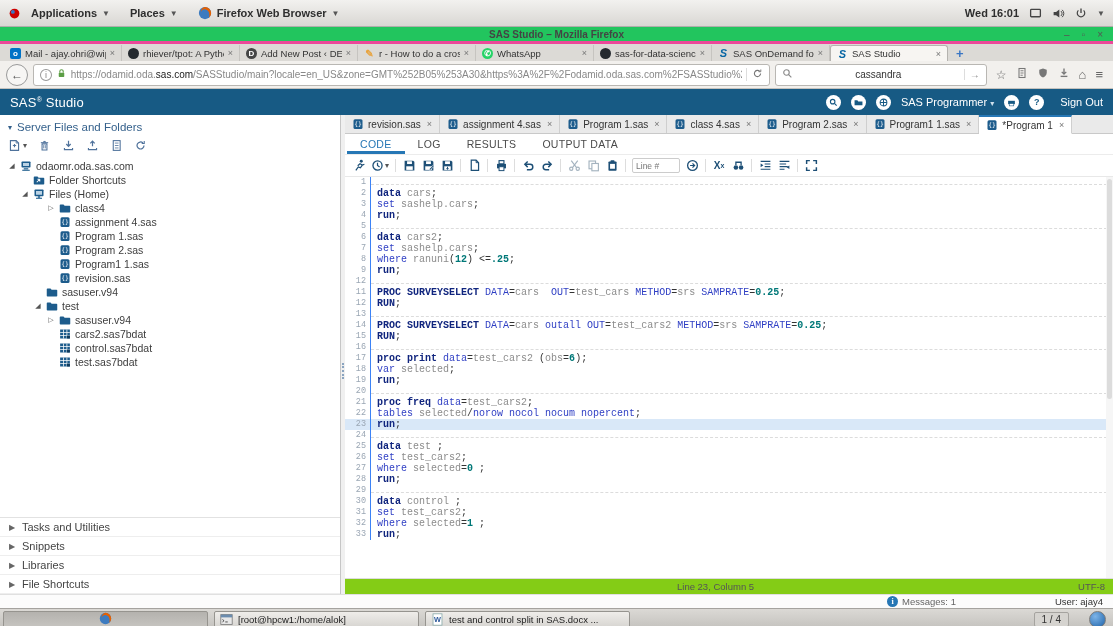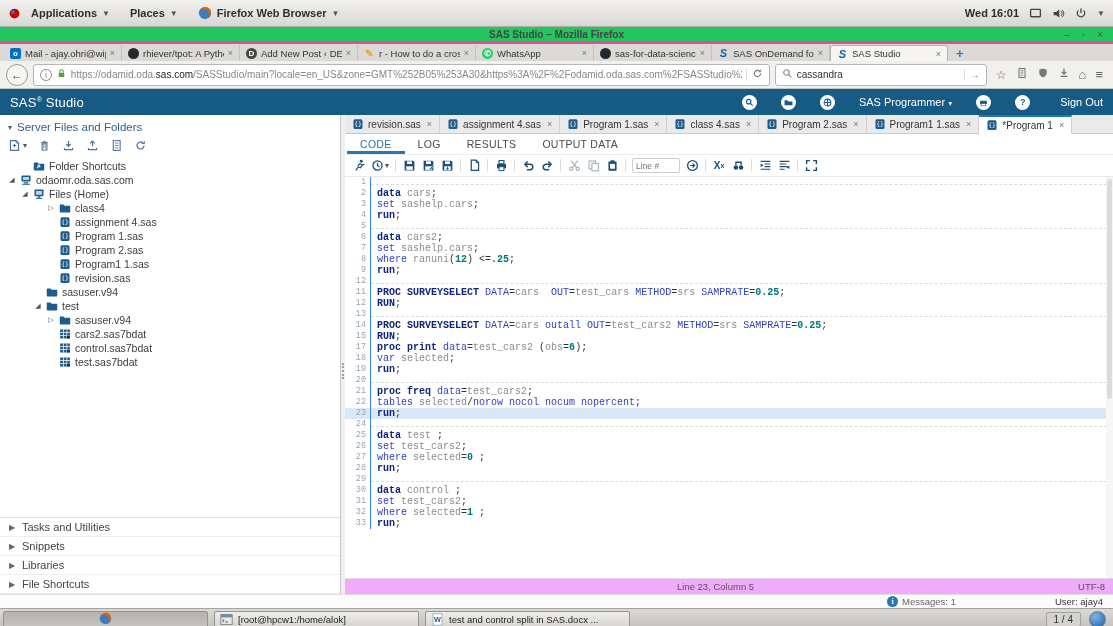--- a/index.html
+++ b/index.html
@@ -25,28 +25,28 @@
   .fav-wordpress{background:#464646;border-radius:50%;}
   .fav-pencil{background:transparent;color:#e8a33d;font-size:10px;}
   .fav-whatsapp{background:#25d366;border-radius:50%;}
   .fav-sas{background:transparent;color:#0766a4;font-size:11px;font-style:italic;}
   .navbar{height:28px;background:#f2f0ed;display:flex;align-items:center;gap:5px;padding:0 6px;border-bottom:1px solid #c4c2be;box-sizing:border-box;}
   .back-btn{width:20px;height:20px;border:1px solid #9a9a9a;border-radius:50%;display:flex;align-items:center;justify-content:center;color:#555;font-size:12px;background:#f7f6f4;}
   .url-field{flex:1;height:20px;background:#fff;border:1px solid #b9b7b3;border-radius:3px;display:flex;align-items:center;gap:4px;padding:0 6px;font-size:10px;overflow:hidden;white-space:nowrap;}
   .url-pre,.url-path{color:#888;}
   .url-domain{color:#222;}
   .url-reload{margin-left:auto;border-left:1px solid #ddd;padding-left:5px;}
-  .search-field{width:198px;height:20px;background:#fff;border:1px solid #b9b7b3;border-radius:3px;display:flex;align-items:center;gap:4px;padding:0 6px;font-size:10px;color:#333;}
+  .search-field{width:198px;height:20px;background:#fff;border:1px solid #b9b7b3;border-radius:3px;display:flex;align-items:center;gap:4px;padding:0 6px;font-size:10px;color:#333;text-align:center;}
   .search-text{flex:1;}
   .nav-icons{display:flex;align-items:center;gap:9px;color:#666;font-size:12px;padding:0 4px;}
   
   .sas-header{height:26px;background:#175a84;color:#fff;display:flex;align-items:center;padding:0 10px;box-sizing:border-box;}
   .sas-brand{font-size:13px;letter-spacing:.2px;}
   .sas-brand sup{font-size:7px;}
-  .sas-header-right{margin-left:auto;display:flex;align-items:center;gap:24px;font-size:11px;}
+  .sas-header-right{margin-left:auto;display:flex;align-items:center;gap:10px;font-size:11px;}
   .hicon{width:15px;height:15px;background:#fff;color:#175a84;border-radius:50%;display:inline-flex;align-items:center;justify-content:center;font-size:9px;font-weight:bold;}
   .signout{margin-left:6px;}
   
   .main{display:flex;height:479px;background:#fff;}
   .sidebar{width:341px;box-sizing:border-box;border-right:1px solid #c6c6c6;display:flex;flex-direction:column;background:#fff;}
   .side-title{display:flex;align-items:center;gap:5px;color:#35618c;font-size:11.5px;padding:6px 8px 3px;}
   .side-toolbar{display:flex;align-items:center;gap:11px;padding:3px 8px 5px;color:#4f729b;}
   .side-toolbar .sicon{display:inline-flex;align-items:center;}
   .tree{flex:1;overflow:hidden;font-size:10.5px;color:#3d3d3d;padding-top:2px;}
   .tree-row{display:flex;align-items:center;gap:4px;height:14px;}
@@ -79,33 +79,33 @@
   .code-line .code-text{flex:1;border-left:1px solid #3b82f6;padding-left:6px;white-space:pre;position:relative;}
   .code-line.hl{background:#d9e8f8;}
   .code-line.sep .code-text::after{content:"";position:absolute;left:0;right:6px;top:60%;border-top:1px dashed #dcdcdc;}
   .tk-k{color:#10257e;font-weight:bold;}
   .tk-s{color:#2f3fc4;}
   .tk-n{color:#007878;font-weight:bold;}
   .tk-i{color:#8c8c8c;}
   .tk-p{color:#333;}
   .vscroll{position:absolute;top:0;right:0;width:7px;bottom:0;background:#f6f6f6;}
   .vscroll .thumb{position:absolute;top:2px;right:1px;width:5px;height:220px;background:#dcdcdc;border-radius:3px;}
-  .estatus{height:15px;border-top:1px solid #ddd;background:#f0abfc;display:flex;align-items:center;font-size:9.5px;color:#555;padding:0 8px;}
+  .estatus{height:15px;border-top:1px solid #ddd;background:#84cc16;display:flex;align-items:center;font-size:9.5px;color:#555;padding:0 8px;}
   .estatus .linecol{margin-left:auto;}
   .estatus .enc{margin-left:auto;}
   
   .app-status{height:14px;background:#fcfcfc;border-top:1px solid #e0e0e0;display:flex;align-items:center;justify-content:flex-end;font-size:9.5px;color:#666;padding:0 10px;gap:4px;box-sizing:border-box;}
   .info-badge{width:11px;height:11px;border-radius:50%;background:#2677b5;color:#fff;font-size:8px;display:inline-flex;align-items:center;justify-content:center;font-weight:bold;font-family:"Liberation Serif",serif;}
   .status-user{margin-left:95px;color:#333;}
   
   .taskbar{height:21px;background:linear-gradient(#dbd9d5,#c3c1bd);border-top:1px solid #a5a39f;display:flex;align-items:center;gap:6px;padding:0 3px;box-sizing:border-box;}
   .task{width:205px;height:17px;display:flex;align-items:center;gap:5px;font-size:9.5px;color:#222;background:linear-gradient(#efedea,#d7d5d1);border:1px solid #96948f;border-radius:2px;padding:0 5px;box-sizing:border-box;overflow:hidden;white-space:nowrap;}
   .task.active{background:linear-gradient(#b4b2ae,#c6c4c0);font-weight:bold;flex-direction:column;}
   .task .tlabel{overflow:hidden;text-overflow:ellipsis;}
-  .taskbar-right{margin-left:auto;display:flex;align-items:center;gap:8px;font-size:10px;color:#333;padding-right:4px;}
+  .taskbar-right{margin-left:auto;display:flex;align-items:center;gap:20px;font-size:10px;color:#333;padding-right:4px;}
   .pager-box{border:1px solid #a5a39f;background:#d5d3cf;padding:1px 7px;border-radius:2px;}
   .ws-circle{width:15px;height:15px;border-radius:50%;background:radial-gradient(circle at 35% 30%,#7db4e8,#1e62a8);border:1px solid #7a7a7a;display:inline-flex;align-items:center;justify-content:center;color:#fff;font-size:8px;}
 </style>
 </head>
 <body>
 
 <div class="desktop-bar">
   <span class="sys-icon">
     <svg width="13" height="13" viewBox="0 0 16 16">
         <circle cx="8" cy="8" r="6" fill="#cc0000"></circle>
@@ -319,41 +319,41 @@
           </svg>
         </span>
         <span class="sicon">
           <svg width="13" height="13" viewBox="0 0 16 16">
             <path d="M12.3 8a4.3 4.3 0 1 1-1.3-3.1" fill="none" stroke="currentColor" stroke-width="1.5"></path>
             <path d="M12.6 2.4v3.1H9.5" fill="none" stroke="currentColor" stroke-width="1.3"></path>
           </svg>
         </span>
       </div>
     <div class="tree" id="tree">
-        <div class="tree-row" style="padding-left: 21px;">
-          <span class="expander"></span>
-          <span style="display:inline-flex;">
-            <svg width="12" height="12" viewBox="0 0 16 16">
-              <path d="M1 4.2a1 1 0 0 1 1-1h4l1.5 1.8H14a1 1 0 0 1 1 1V13a1 1 0 0 1-1 1H2a1 1 0 0 1-1-1z" fill="#1d5c8c"></path>
-              <path d="M5 11l4-4M9 7v3M9 7H6" stroke="#fff" stroke-width="1.4" fill="none"></path>
-            </svg>
-          </span>
-          <span class="tree-label">Folder Shortcuts</span>
-        </div>
         <div class="tree-row" style="padding-left: 8px;">
           <span class="expander">◢</span>
           <span style="display:inline-flex;">
             <svg width="12" height="12" viewBox="0 0 16 16">
               <rect x="2" y="2" width="12" height="8" rx="1" fill="#1d5c8c"></rect>
               <rect x="4" y="4" width="8" height="4" fill="#bcd3e4"></rect>
               <rect x="5" y="11" width="6" height="1.6" fill="#1d5c8c"></rect>
               <rect x="3" y="13" width="10" height="1.4" fill="#1d5c8c"></rect>
             </svg>
           </span>
           <span class="tree-label">odaomr.oda.sas.com</span>
+        </div>
+        <div class="tree-row" style="padding-left: 21px;">
+          <span class="expander"></span>
+          <span style="display:inline-flex;">
+            <svg width="12" height="12" viewBox="0 0 16 16">
+              <path d="M1 4.2a1 1 0 0 1 1-1h4l1.5 1.8H14a1 1 0 0 1 1 1V13a1 1 0 0 1-1 1H2a1 1 0 0 1-1-1z" fill="#1d5c8c"></path>
+              <path d="M5 11l4-4M9 7v3M9 7H6" stroke="#fff" stroke-width="1.4" fill="none"></path>
+            </svg>
+          </span>
+          <span class="tree-label">Folder Shortcuts</span>
         </div>
         <div class="tree-row" style="padding-left: 21px;">
           <span class="expander">◢</span>
           <span style="display:inline-flex;">
             <svg width="12" height="12" viewBox="0 0 16 16">
               <rect x="2" y="2" width="12" height="9" rx="1" fill="#1d5c8c"></rect>
               <rect x="4" y="4" width="8" height="5" fill="#bcd3e4"></rect>
               <rect x="6.5" y="11" width="3" height="2" fill="#1d5c8c"></rect>
               <rect x="4" y="13" width="8" height="1.4" fill="#1d5c8c"></rect>
             </svg>
@@ -763,20 +763,24 @@
           <span class="code-text"></span>
         </div>
         <div class="code-line">
           <span class="ln">14</span>
           <span class="code-text"><span class="tk-k">PROC SURVEYSELECT</span><span class="tk-s"> DATA</span><span class="tk-p">=</span><span class="tk-i">cars</span><span class="tk-s"> outall </span><span class="tk-s">OUT</span><span class="tk-p">=</span><span class="tk-i">test_cars2</span><span class="tk-p"> </span><span class="tk-s">METHOD</span><span class="tk-p">=</span><span class="tk-i">srs</span><span class="tk-p"> </span><span class="tk-s">SAMPRATE</span><span class="tk-p">=</span><span class="tk-n">0.25</span><span class="tk-p">;</span></span>
         </div>
         <div class="code-line">
           <span class="ln">15</span>
           <span class="code-text"><span class="tk-k">RUN</span><span class="tk-p">;</span></span>
         </div>
+        <div class="code-line sep">
+          <span class="ln">16</span>
+          <span class="code-text"></span>
+        </div>
         <div class="code-line">
           <span class="ln">17</span>
           <span class="code-text"><span class="tk-k">proc print</span><span class="tk-s"> data</span><span class="tk-p">=</span><span class="tk-i">test_cars2</span><span class="tk-p"> (</span><span class="tk-i">obs</span><span class="tk-p">=</span><span class="tk-n">6</span><span class="tk-p">);</span></span>
         </div>
         <div class="code-line">
           <span class="ln">18</span>
           <span class="code-text"><span class="tk-s">var</span><span class="tk-i"> selected</span><span class="tk-p">;</span></span>
         </div>
         <div class="code-line">
           <span class="ln">19</span>

